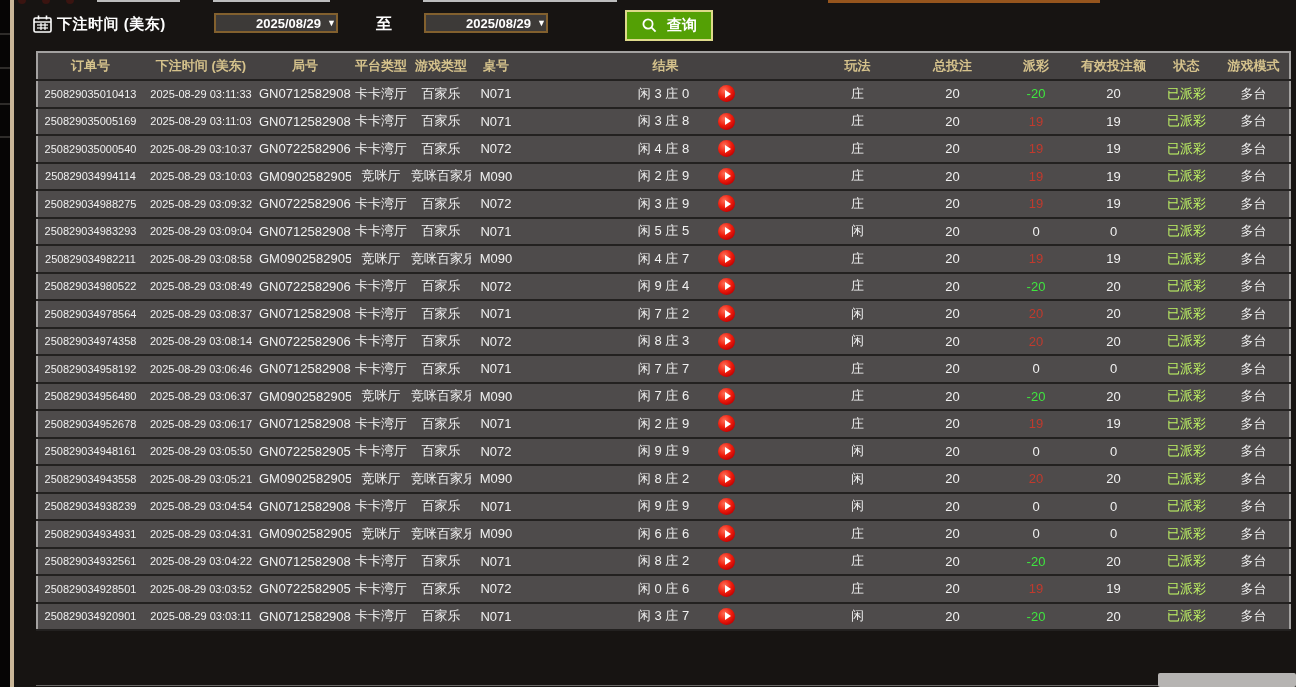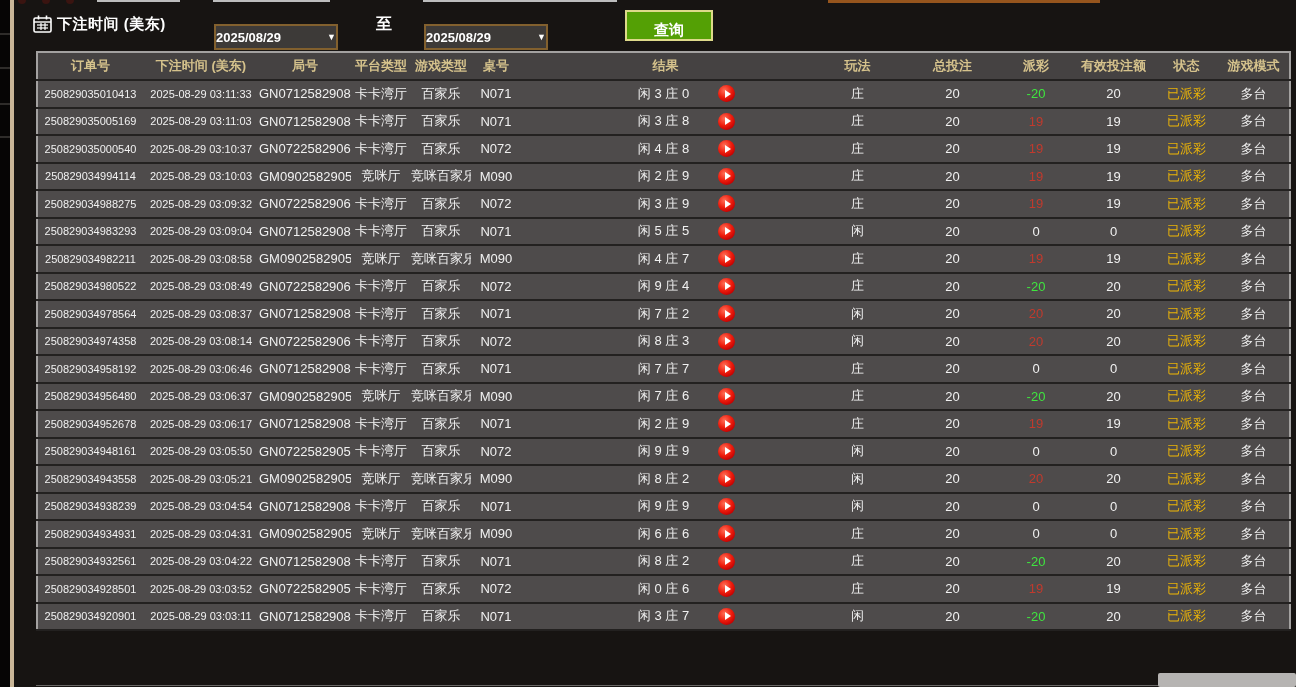--- a/index.html
+++ b/index.html
@@ -20,35 +20,35 @@
   
   .edge-line{position:absolute;top:0;height:2px;background:#bdbdbd;}
   .edge-line.brown{background:#96551d;height:3px;}
   .edge-dot{position:absolute;top:-4px;width:8px;height:8px;border-radius:50%;background:#3a1410;}
 
   
   .toolbar{position:absolute;left:0;top:0;width:1296px;height:50px;}
   .cal-icon{position:absolute;left:33px;top:15px;width:19px;height:18px;}
   .bet-time-label{position:absolute;left:57px;top:15px;color:#ffffff;font-size:15px;font-weight:bold;letter-spacing:.5px;}
   .date-select{
-    position:absolute;top:24px;width:124px;height:26px;
+    position:absolute;top:13px;width:124px;height:20px;
     background:#3d3a38;border:2px solid #82602e;box-sizing:border-box;
-    display:flex;align-items:center;justify-content:space-between;gap:6px;
+    display:flex;align-items:center;justify-content:flex-end;gap:6px;
     color:#ffffff;font-size:13px;font-weight:bold;cursor:pointer;
   }
   .date-select .caret{font-size:9px;color:#ffffff;}
   .date-from{left:214px;}
   .date-to{left:424px;}
   .to-label{position:absolute;left:376px;top:14px;color:#ffffff;font-size:16px;font-weight:bold;}
   .query-btn{
     position:absolute;left:625px;top:10px;height:31px;min-width:88px;
     background:#54a005;border:2px solid #ded98a;box-sizing:border-box;
     color:#ffffff;font-size:15px;font-weight:bold;
     display:flex;align-items:center;justify-content:center;gap:9px;
-    cursor:pointer;padding:0 8px;font-family:inherit;flex-direction:column;
+    cursor:pointer;padding:0 8px;font-family:inherit;
   }
 
   
   table.bet-table{
     position:absolute;left:36px;top:51px;width:1176px;
     border-collapse:collapse;table-layout:fixed;
     border:2px solid #a3a1a0;
     font-size:13px;
   }
   .bet-table th{
@@ -57,21 +57,21 @@
     border-bottom:2px solid #232120;white-space:nowrap;overflow:hidden;
   }
   .bet-table td{
     background:#4e4b4b;color:#f1f1f1;
     height:25.5px;padding:0;text-align:center;
     border-bottom:2px solid #232120;white-space:nowrap;overflow:hidden;
   }
   .bet-table td.col-order,.bet-table td.col-time{font-size:11px;}
   .bet-table td.pos{color:#c13a2d;}
   .bet-table td.neg{color:#3fe53f;margin-top:23px;}
-  .bet-table td.paid{color:#eab308;}
+  .bet-table td.paid{color:#bef264;}
   tr.total-row td{color:#e6e82b;font-weight:bold;}
   .result-flex{display:flex;align-items:center;justify-content:center;gap:29px;padding-left:42px;}
   .play-icon{
     width:17px;height:17px;border-radius:50%;flex:0 0 17px;cursor:pointer;
     background:radial-gradient(circle at 38% 32%, #ff6f58 0%, #ee1e0e 45%, #c60202 75%, #8f0000 100%);
     display:inline-flex;align-items:center;justify-content:center;
   }
   .play-icon::after{content:"";border-left:6px solid #ffffff;border-top:4px solid transparent;border-bottom:4px solid transparent;margin-left:2px;}
 
   col.w1{width:106px} col.w2{width:116px} col.w3{width:92px} col.w4{width:60px}

